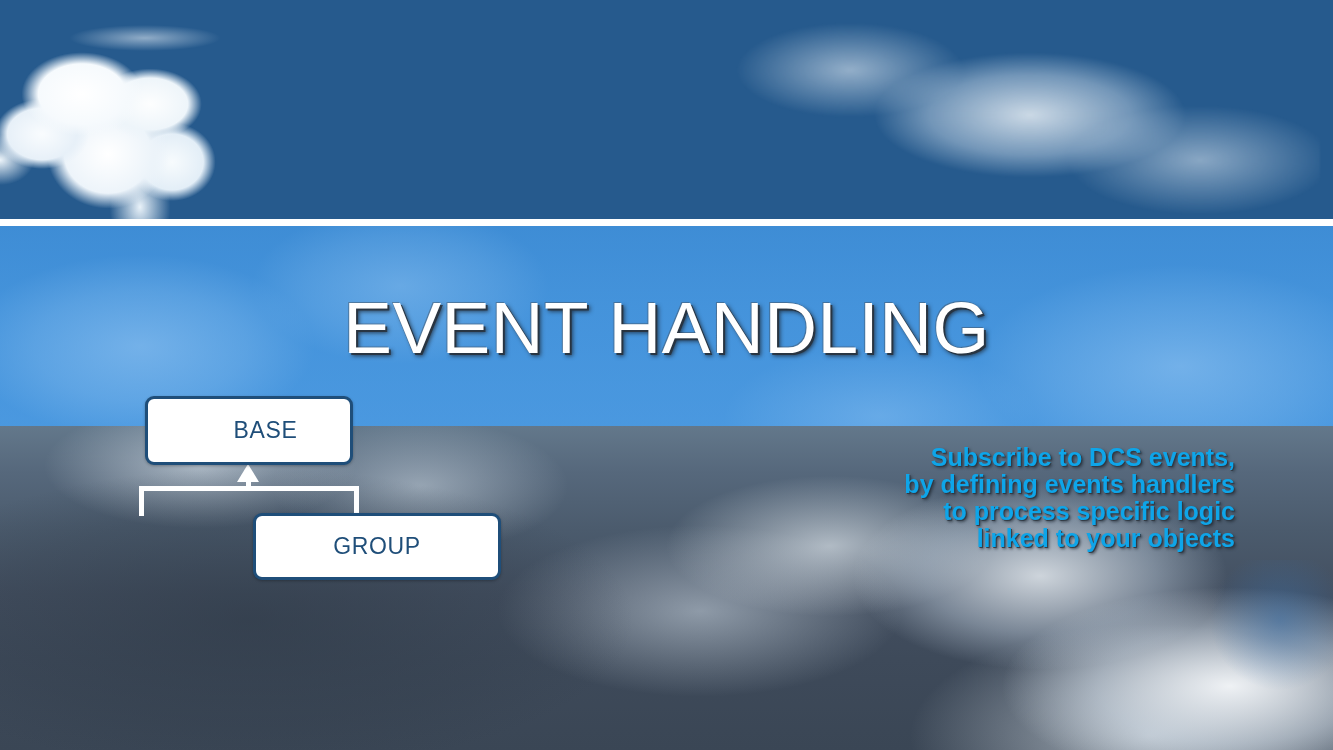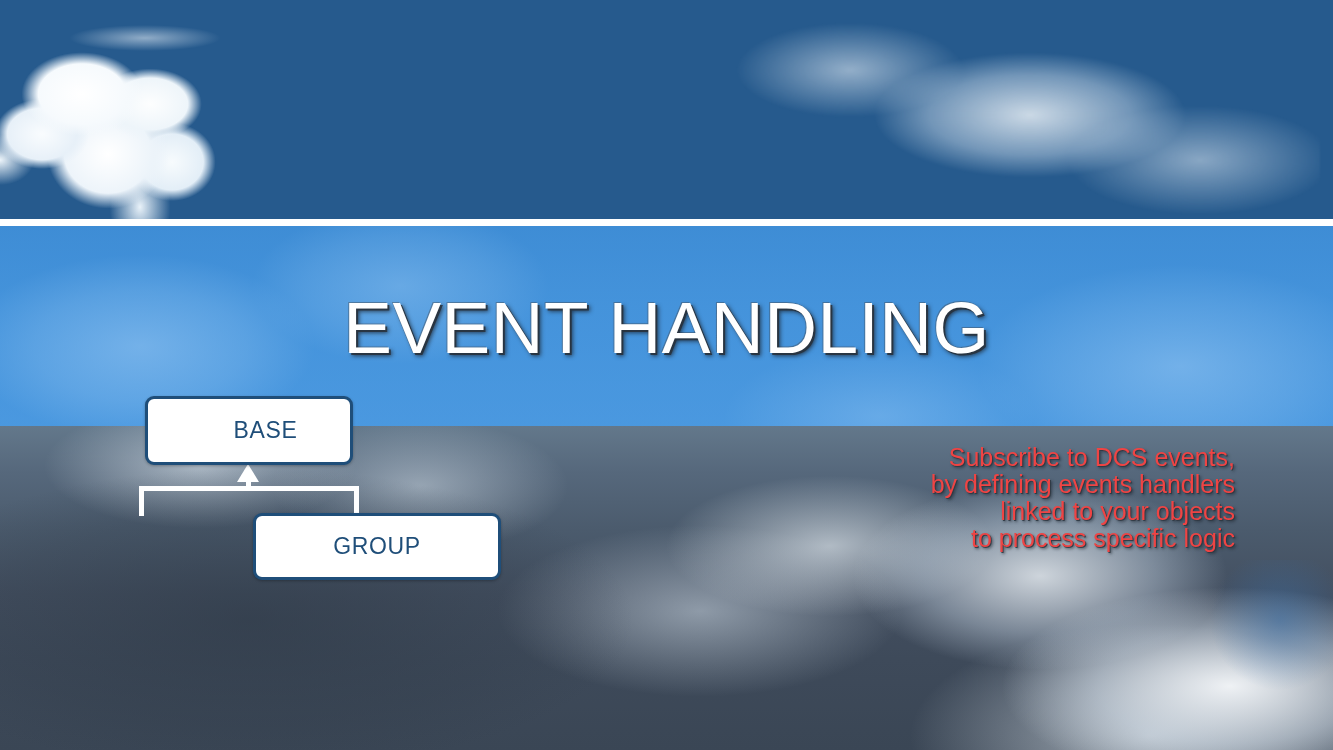--- a/index.html
+++ b/index.html
@@ -109,22 +109,22 @@
       2px 2px 0 rgba(40,48,58,.85),
       3px 3px 4px rgba(25,32,42,.75),
       -1px -1px 0 rgba(70,80,92,.45);
     white-space:nowrap;
   }
 
   
   .callout{
     position:absolute;right:98px;top:444px;width:420px;
     text-align:right;
-    font-size:25px;font-weight:normal;line-height:27px;
-    color:#ef4444;
+    font-size:25px;font-weight:bold;line-height:27px;
+    color:#0ea5e9;
     text-shadow:
       1px 1px 0 rgba(48,56,66,.9),
       2px 2px 3px rgba(30,38,48,.7);
   }
   .callout div{white-space:nowrap;}
 
   
   .diagram{position:absolute;left:0;top:0;width:1333px;height:750px;}
   .node{
     position:absolute;
@@ -171,22 +171,22 @@
 
   <div class="lower-sky"></div>
   <div class="lower-dark"></div>
   <div class="lower-blue-patch"></div>
 
   <div class="title">EVENT HANDLING</div>
 
   <div class="callout">
     <div>Subscribe to DCS events,</div>
     <div>by defining events handlers</div>
+    <div>to process specific logic</div>
     <div>linked to your objects</div>
-    <div>to process specific logic</div>
   </div>
 
   <div class="diagram">
     <div class="conn conn-h"></div>
     <div class="conn conn-v-left"></div>
     <div class="conn conn-v-right"></div>
     <div class="conn conn-stem"></div>
     <div class="arrow-up"></div>
 
     <div class="node" id="node-base">BASE</div>

